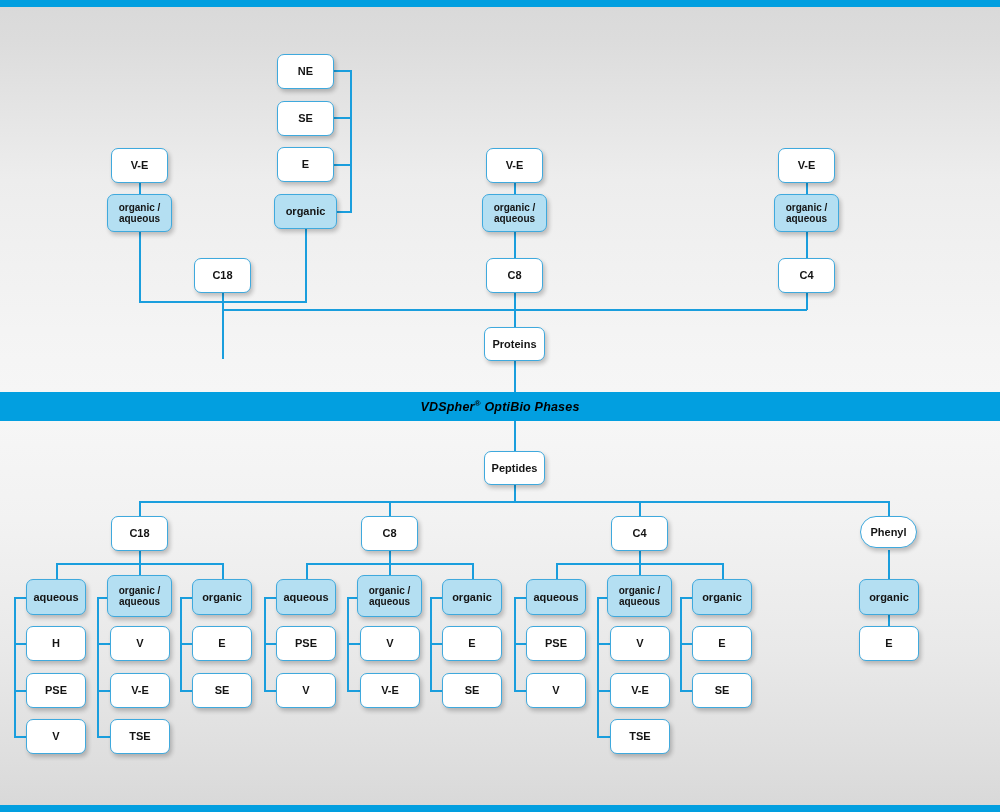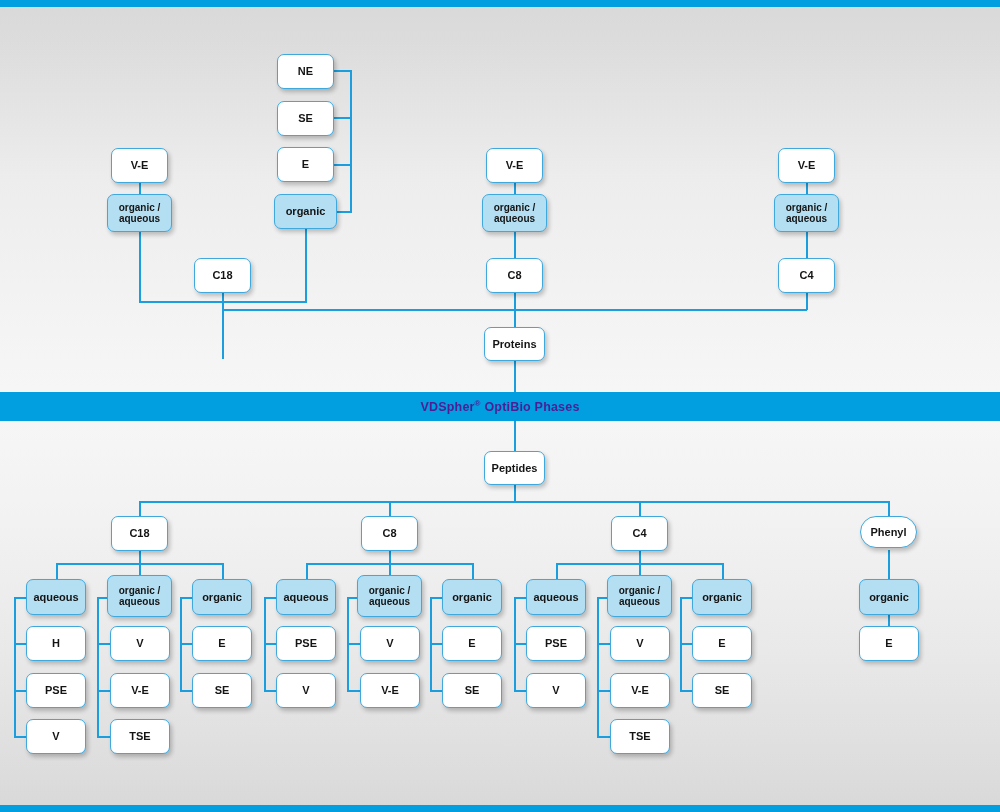--- a/index.html
+++ b/index.html
@@ -332,17 +332,17 @@
         <span class="lbl">SE</span>
       </div>
       <div class="node blue" style="left: 859px; top: 579px; width: 60px; height: 36px; border-color: rgb(63, 169, 221); background: rgb(180, 223, 242);">
         <span class="lbl">organic</span>
       </div>
       <div class="node" style="left: 859px; top: 626px; width: 60px; height: 35px; border-color: rgb(63, 169, 221); background: rgb(255, 255, 255);">
         <span class="lbl">E</span>
       </div>
     </div>
 
-  <div class="banner" style="background: rgb(2, 159, 224); color: #4c1d95;">
+  <div class="banner" style="background: rgb(2, 159, 224); color: #000000; font-style: italic;">
     <span><span>VDSpher</span><sup>®</sup><span> OptiBio Phases</span></span>
   </div>
 
 </div>
 
 </body></html>

